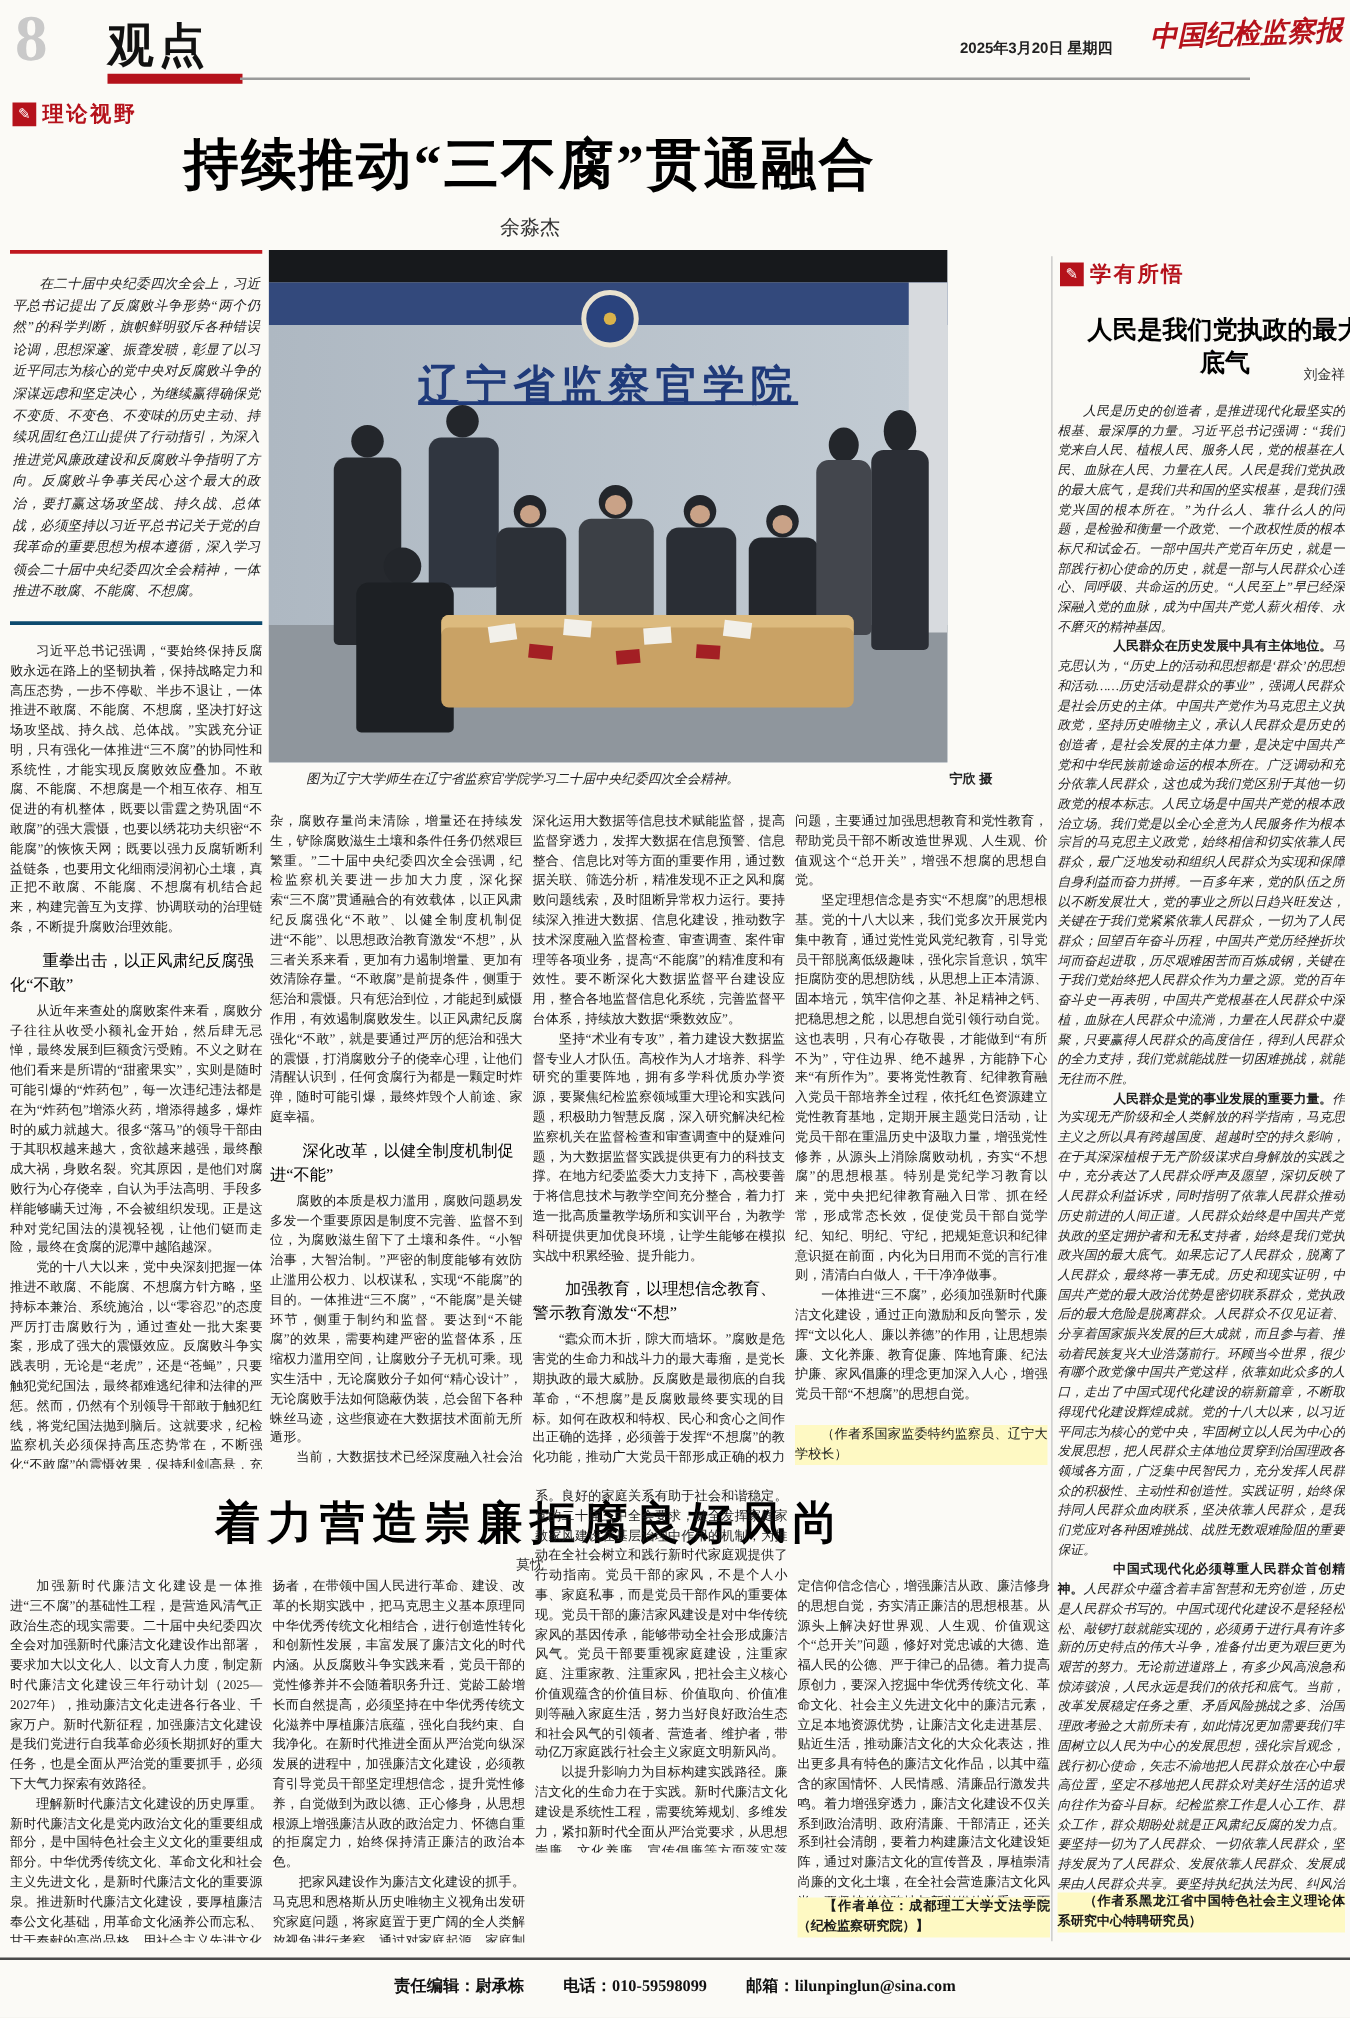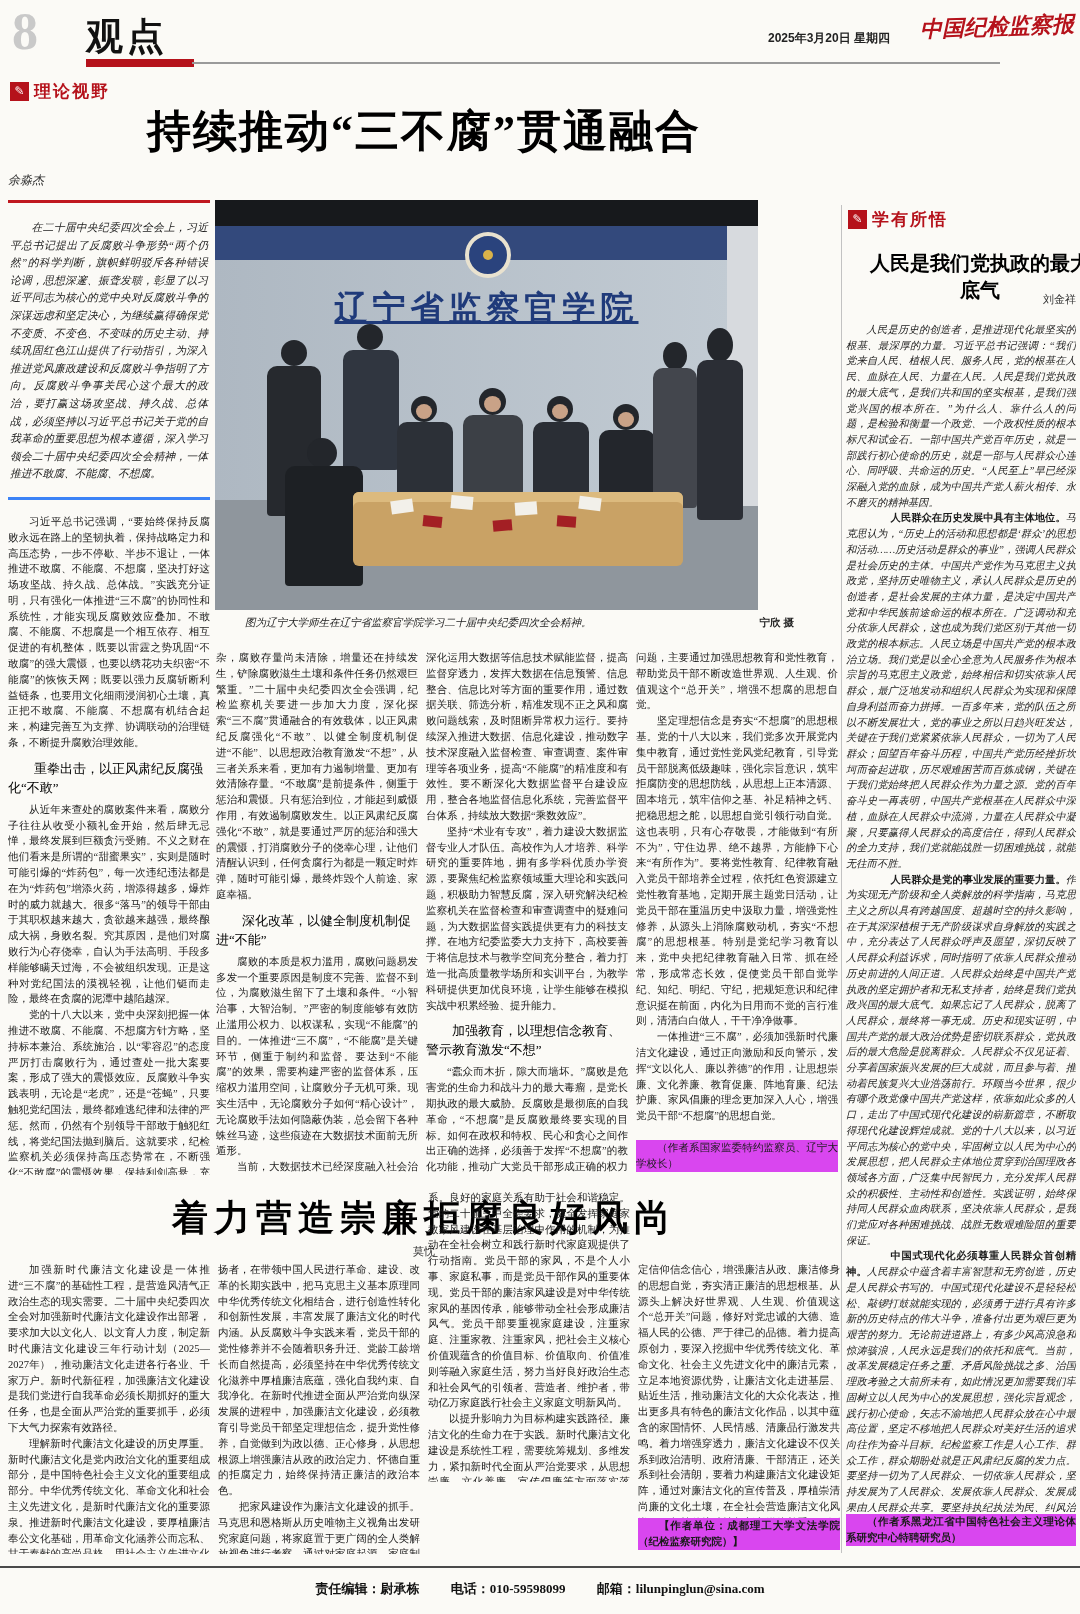--- a/index.html
+++ b/index.html
@@ -19,38 +19,38 @@
 
   
   .tag{position:absolute;display:flex;align-items:center;gap:5px;}
   .tag .logo{width:19px;height:19px;background:#b5121b;color:#fff;font-size:12px;line-height:19px;text-align:center;
              font-family:"DejaVu Sans",sans-serif;}
   .tag .label{font-size:17px;font-weight:bold;color:#b5121b;letter-spacing:2px;}
 
   
   .main-title{position:absolute;left:8px;top:102px;width:832px;text-align:center;font-size:44px;font-weight:bold;
               letter-spacing:2px;color:#000;}
-  .main-author{position:absolute;left:8px;top:172px;width:832px;font-size:12px;color:#333;font-style:italic;}
+  .main-author{position:absolute;left:8px;top:172px;width:832px;text-align:center;font-size:16px;color:#333;}
   .bottom-title{position:absolute;left:8px;top:1194px;width:832px;text-align:center;font-size:36px;font-weight:bold;
                 letter-spacing:6px;color:#000;}
   .bottom-author{position:absolute;left:8px;top:1244px;width:832px;text-align:center;font-size:11px;color:#333;}
   .right-title{position:absolute;left:846px;top:250px;width:230px;text-align:center;font-size:20px;font-weight:bold;color:#000;margin-left:19px;}
   .right-author{position:absolute;left:846px;top:292px;width:230px;text-align:right;font-size:11px;color:#333;}
 
   
   .col{position:absolute;overflow:hidden;}
   p.body{margin:0;font-size:10.5px;line-height:15.8px;text-align:justify;text-indent:2em;color:#1c1c1c;}
   p.cont{text-indent:0;}
   p.kai{font-style:italic;}
   p.sub{margin:8px 0 5px;font-weight:normal;font-size:13px;line-height:19px;text-indent:2em;text-align:left;color:#000;}
-  .introbox{border-top:3px solid #c0181f;border-bottom:3px solid #3b82f6;padding:16px 2px 14px;}
+  .introbox{border-top:3px solid #c0181f;border-bottom:3px solid #0c4a6e;padding:16px 2px 14px;}
   .introbox p{font-size:10.8px;line-height:17.6px;}
   .rp{margin:0;font-size:10.3px;line-height:15.7px;text-align:justify;text-indent:2em;font-style:italic;color:#1c1c1c;}
   .rp b{font-style:normal;margin-left:24px;}
-  .attr{position:absolute;font-size:10.5px;line-height:15.8px;text-indent:2em;background:#d946ef;text-align:justify;}
+  .attr{position:absolute;font-size:10.5px;line-height:15.8px;text-indent:2em;background:#fef9c3;text-align:justify;}
   .attr.bold{font-weight:bold;}
 
   
   .photo{position:absolute;left:215px;top:200px;width:543px;height:410px;background:#b7c0c9;overflow:hidden;}
   .ph-ceiling{position:absolute;left:0;top:0;width:100%;height:26px;background:#17191c;}
   .ph-band{position:absolute;left:0;top:26px;width:100%;height:34px;background:#33497c;}
   .ph-wall{position:absolute;left:0;top:60px;width:100%;height:245px;background:linear-gradient(90deg,#aeb8c2,#c3ccd4);}
   .ph-floor{position:absolute;left:0;top:300px;width:100%;height:110px;background:#8f969d;}
   .ph-doorframe{position:absolute;left:512px;top:26px;width:31px;height:280px;background:#d7dade;}
   .emblem{position:absolute;left:250px;top:32px;width:46px;height:46px;border-radius:50%;background:#2a437d;

